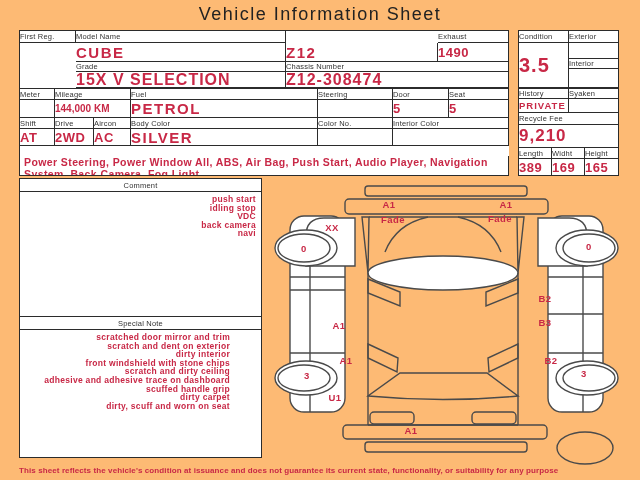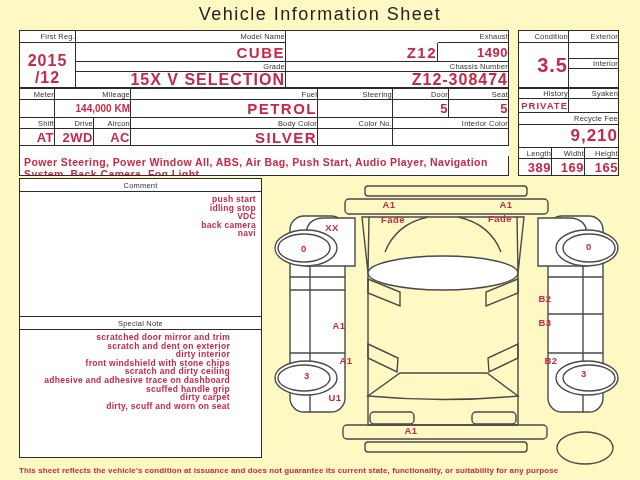--- a/index.html
+++ b/index.html
@@ -1,24 +1,24 @@
 <!DOCTYPE html>
 <html><head>
 <meta charset="utf-8">
 <style>
   html,body{margin:0;padding:0;background:#f2f2f2;}
-  .page{position:relative;width:640px;height:480px;background:#fef9c3;
+  .page{position:relative;width:640px;height:480px;background:#fdba74;
         font-family:"Liberation Sans",sans-serif;overflow:hidden;}
   .title{position:absolute;top:4px;left:0;width:640px;text-align:center;
          font-size:18px;letter-spacing:1.5px;color:#222;}
   
   .tbl{position:absolute;display:grid;background:#fff;
        border-top:1px solid #2b2b2b;border-left:1px solid #2b2b2b;}
   .cell{border-right:1px solid #2b2b2b;border-bottom:1px solid #2b2b2b;
-        display:flex;align-items:center;justify-content:flex-end;overflow:hidden;}
+        display:flex;align-items:center;justify-content:flex-start;overflow:hidden;}
   .lbl{font-size:7.5px;color:#333;letter-spacing:0.2px;white-space:nowrap;}
   .val{color:#c82846;font-weight:bold;white-space:nowrap;}
   .v10{font-size:10px;}
   .v13{font-size:13px;letter-spacing:0.5px;}
   .v15{font-size:15px;letter-spacing:1.5px;}
   .v16{font-size:16px;letter-spacing:1px;}
   .v17{font-size:17px;letter-spacing:1px;}
   .v20{font-size:20px;letter-spacing:1px;}
   .v9{font-size:9.5px;letter-spacing:1px;}
   .two-line{flex-direction:column;line-height:1.05;}
@@ -54,24 +54,20 @@
   <div class="tbl" id="tbl1" style="left:19px;top:30px;grid-template-columns:56px 210px 152px 71px;grid-template-rows:12px 19px 10px 16px;">
     <div class="cell" style="grid-column:1;grid-row:1">
         <span class="lbl">First Reg.</span>
       </div>
     <div class="cell" style="grid-column:2;grid-row:1">
         <span class="lbl">Model Name</span>
       </div>
     <div class="cell" style="grid-column:4;grid-row:1">
         <span class="lbl">Exhaust</span>
       </div>
-    <div class="cell two-line" style="grid-column:1;grid-row:2/span 3">
-      <span class="val v16">2015</span>
-      <span class="val v16">/12</span>
-    </div>
     <div class="cell" style="grid-column:2;grid-row:2">
         <span class="val v15">CUBE</span>
       </div>
     <div class="cell" style="grid-column:3;grid-row:2">
         <span class="val v15">Z12</span>
       </div>
     <div class="cell" style="grid-column:4;grid-row:2">
         <span class="val v13">1490</span>
       </div>
     <div class="cell" style="grid-column:2;grid-row:3">

